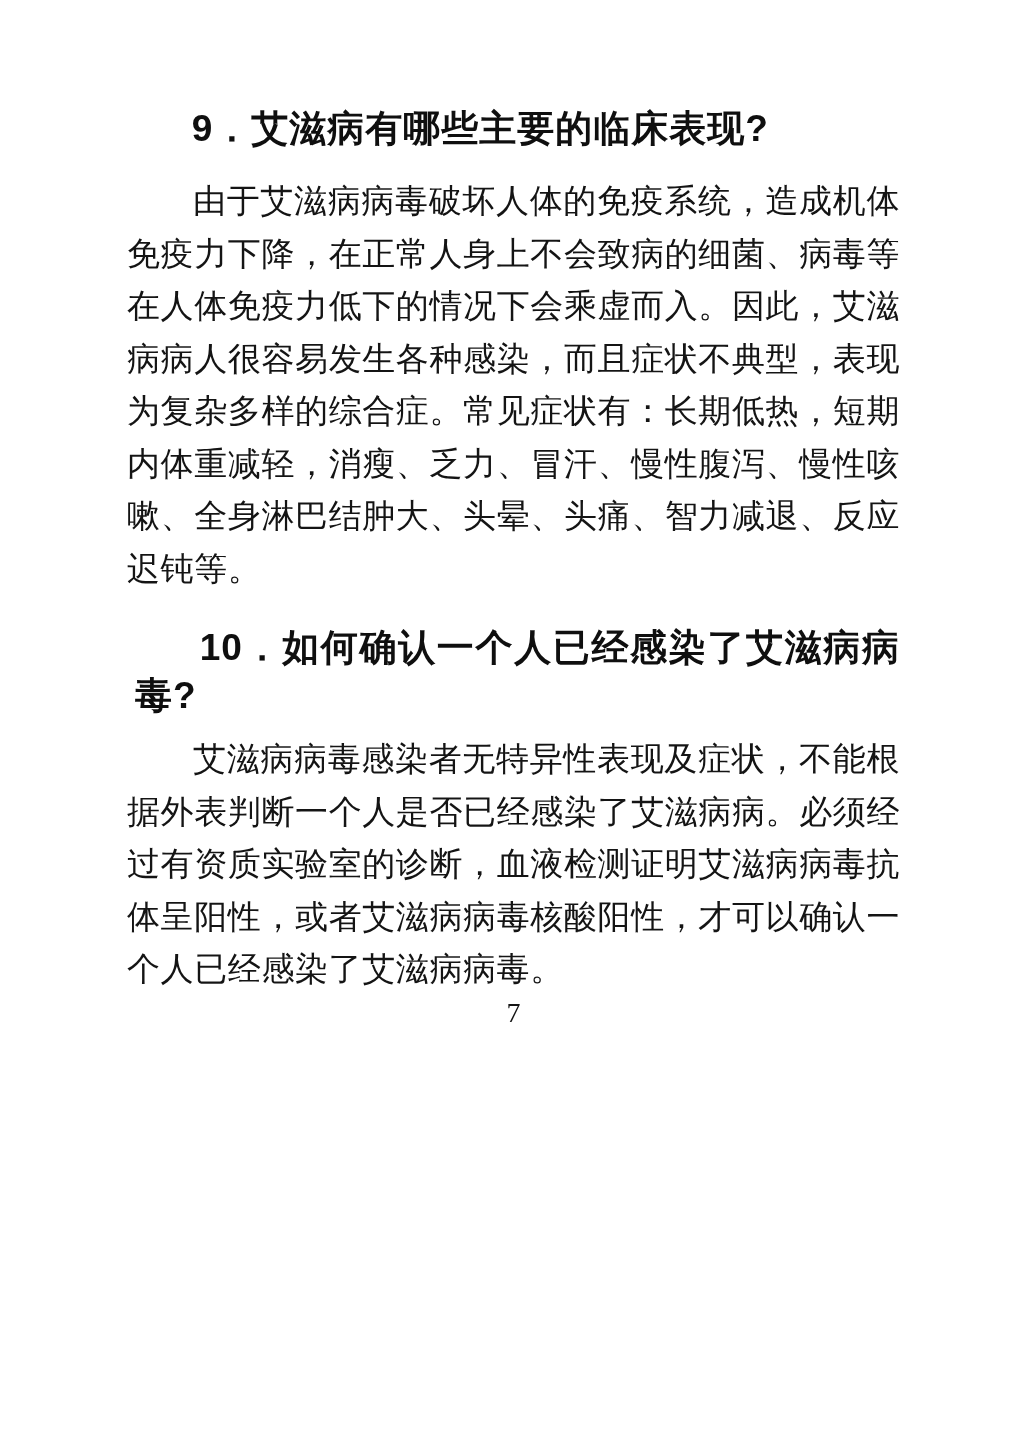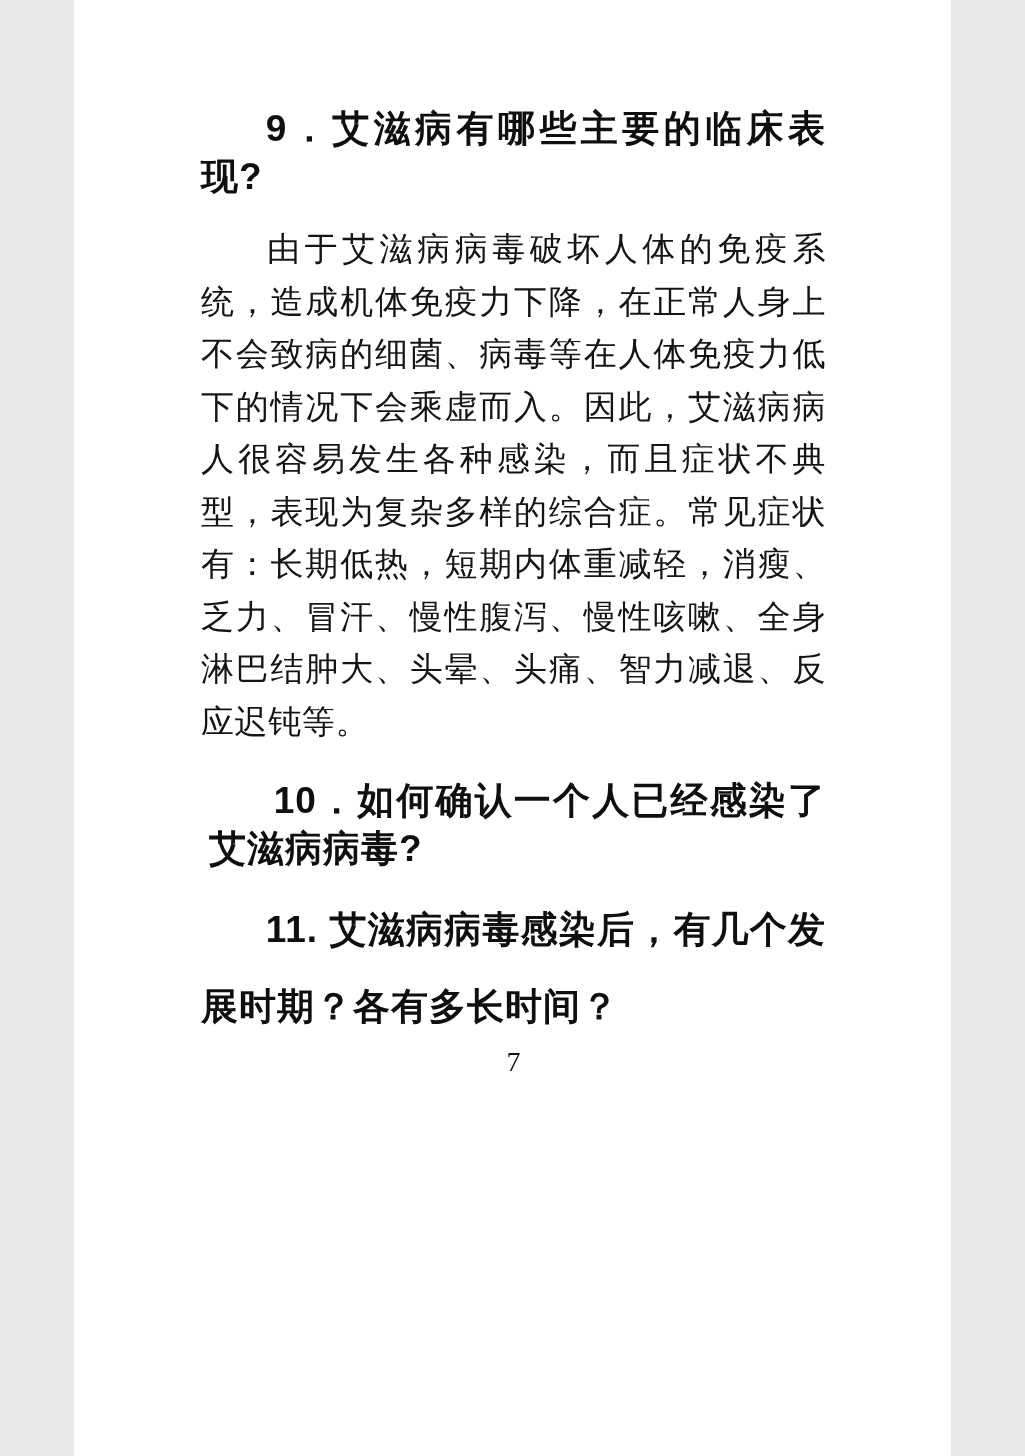--- a/index.html
+++ b/index.html
@@ -2,21 +2,21 @@
 <html><head>
 <meta charset="utf-8">
 <style>
   html, body {
     margin: 0;
     padding: 0;
     background: #e8e8e8;
   }
   .page {
     position: relative;
-    width: 877px;
+    width: 1025px;
     height: 1456px;
     margin: 0 auto;
     background: #ffffff;
     box-sizing: border-box;
     padding: 105px 125px 0 127px;
     font-family: "Liberation Serif", serif;
     color: #141414;
     overflow: hidden;
   }
   .heading {
@@ -63,18 +63,18 @@
 
 <div class="page">
 
   <div class="heading q9">9．艾滋病有哪些主要的临床表现?</div>
 
   <p class="para p1">由于艾滋病病毒破坏人体的免疫系统，造成机体免疫力下降，在正常人身上不会致病的细菌、病毒等在人体免疫力低下的情况下会乘虚而入。因此，艾滋病病人很容易发生各种感染，而且症状不典型，表现为复杂多样的综合症。常见症状有：长期低热，短期内体重减轻，消瘦、乏力、冒汗、慢性腹泻、慢性咳嗽、全身淋巴结肿大、头晕、头痛、智力减退、反应迟钝等。</p>
 
 
   <div class="heading q10">10．如何确认一个人已经感染了艾滋病病毒?</div>
 
+  <p class="para p3">艾滋病病毒感染者无特异性表现及症状，不能根据外表判断一个人是否已经感染了艾滋病病。必须经过有资质实验室的诊断，血液检测证明艾滋病病毒抗体呈阳性，或者艾滋病病毒核酸阳性，才可以确认一个人已经感染了艾滋病病毒。</p>
 
-  <div class="heading q11">11. 艾滋病病毒感染后，有几个发展时期？各有多长时间？</div>
 
   <div class="page-number">7</div>
 
 </div>
 
 </body></html>

